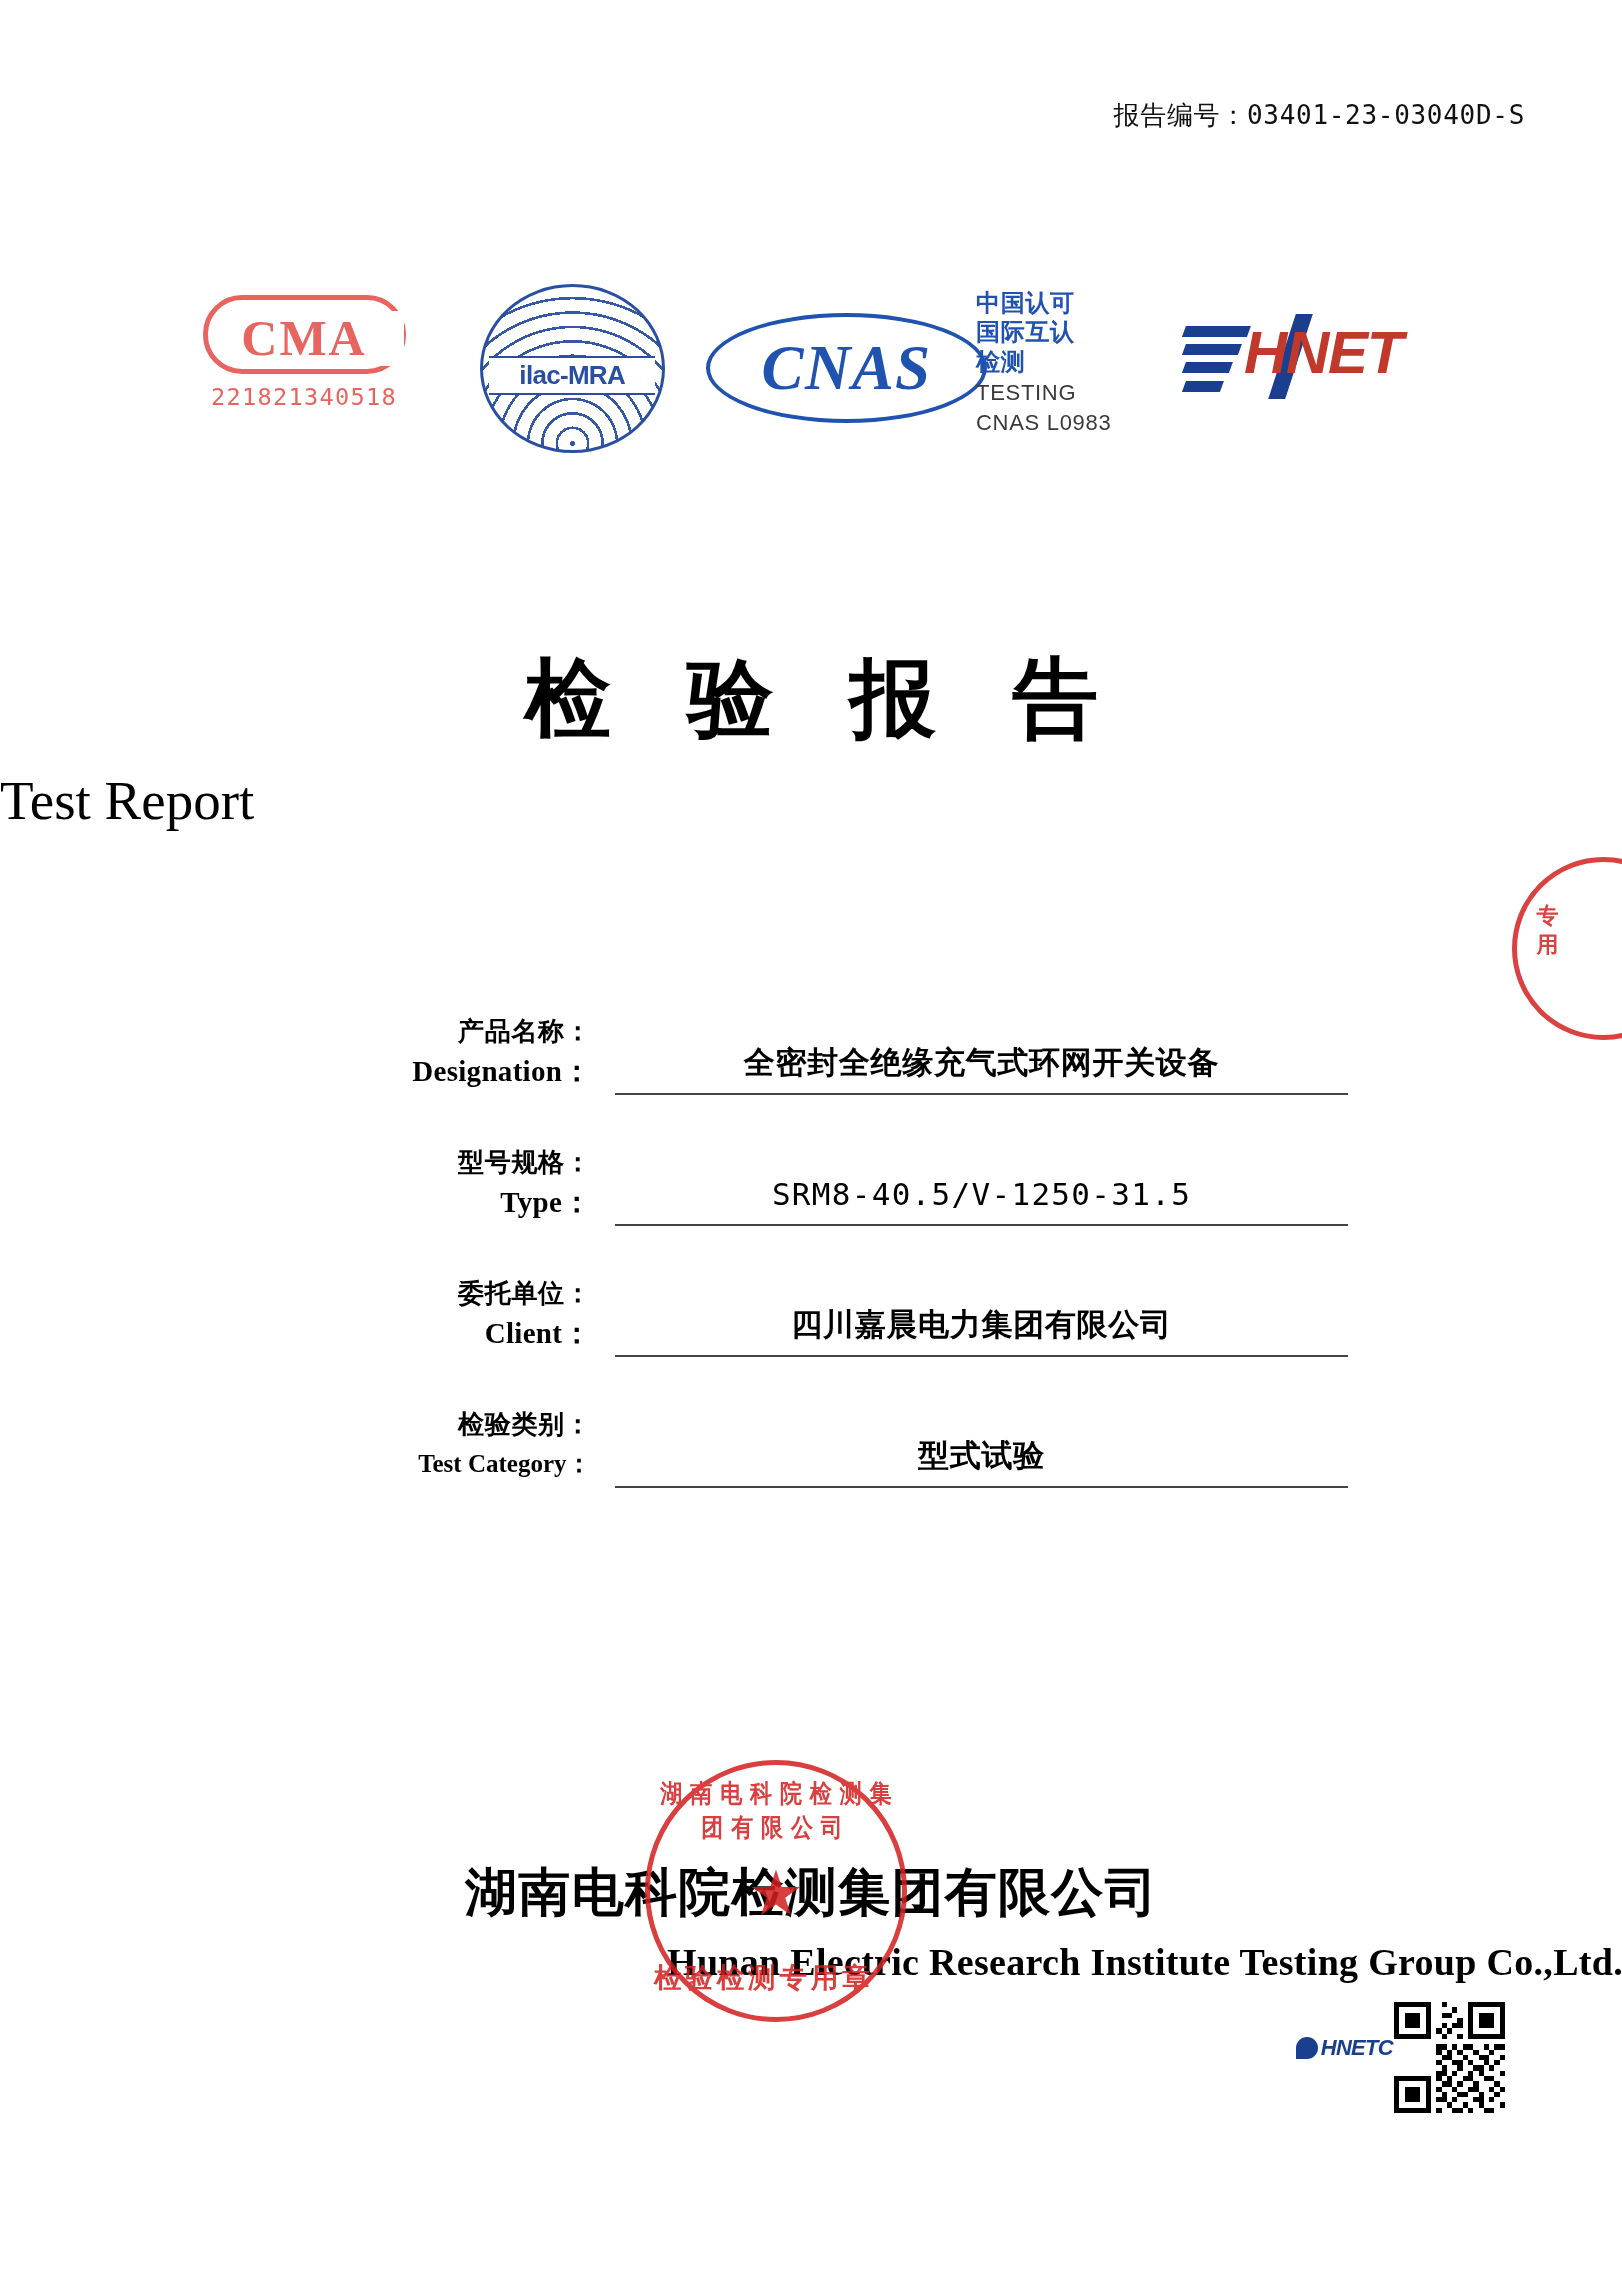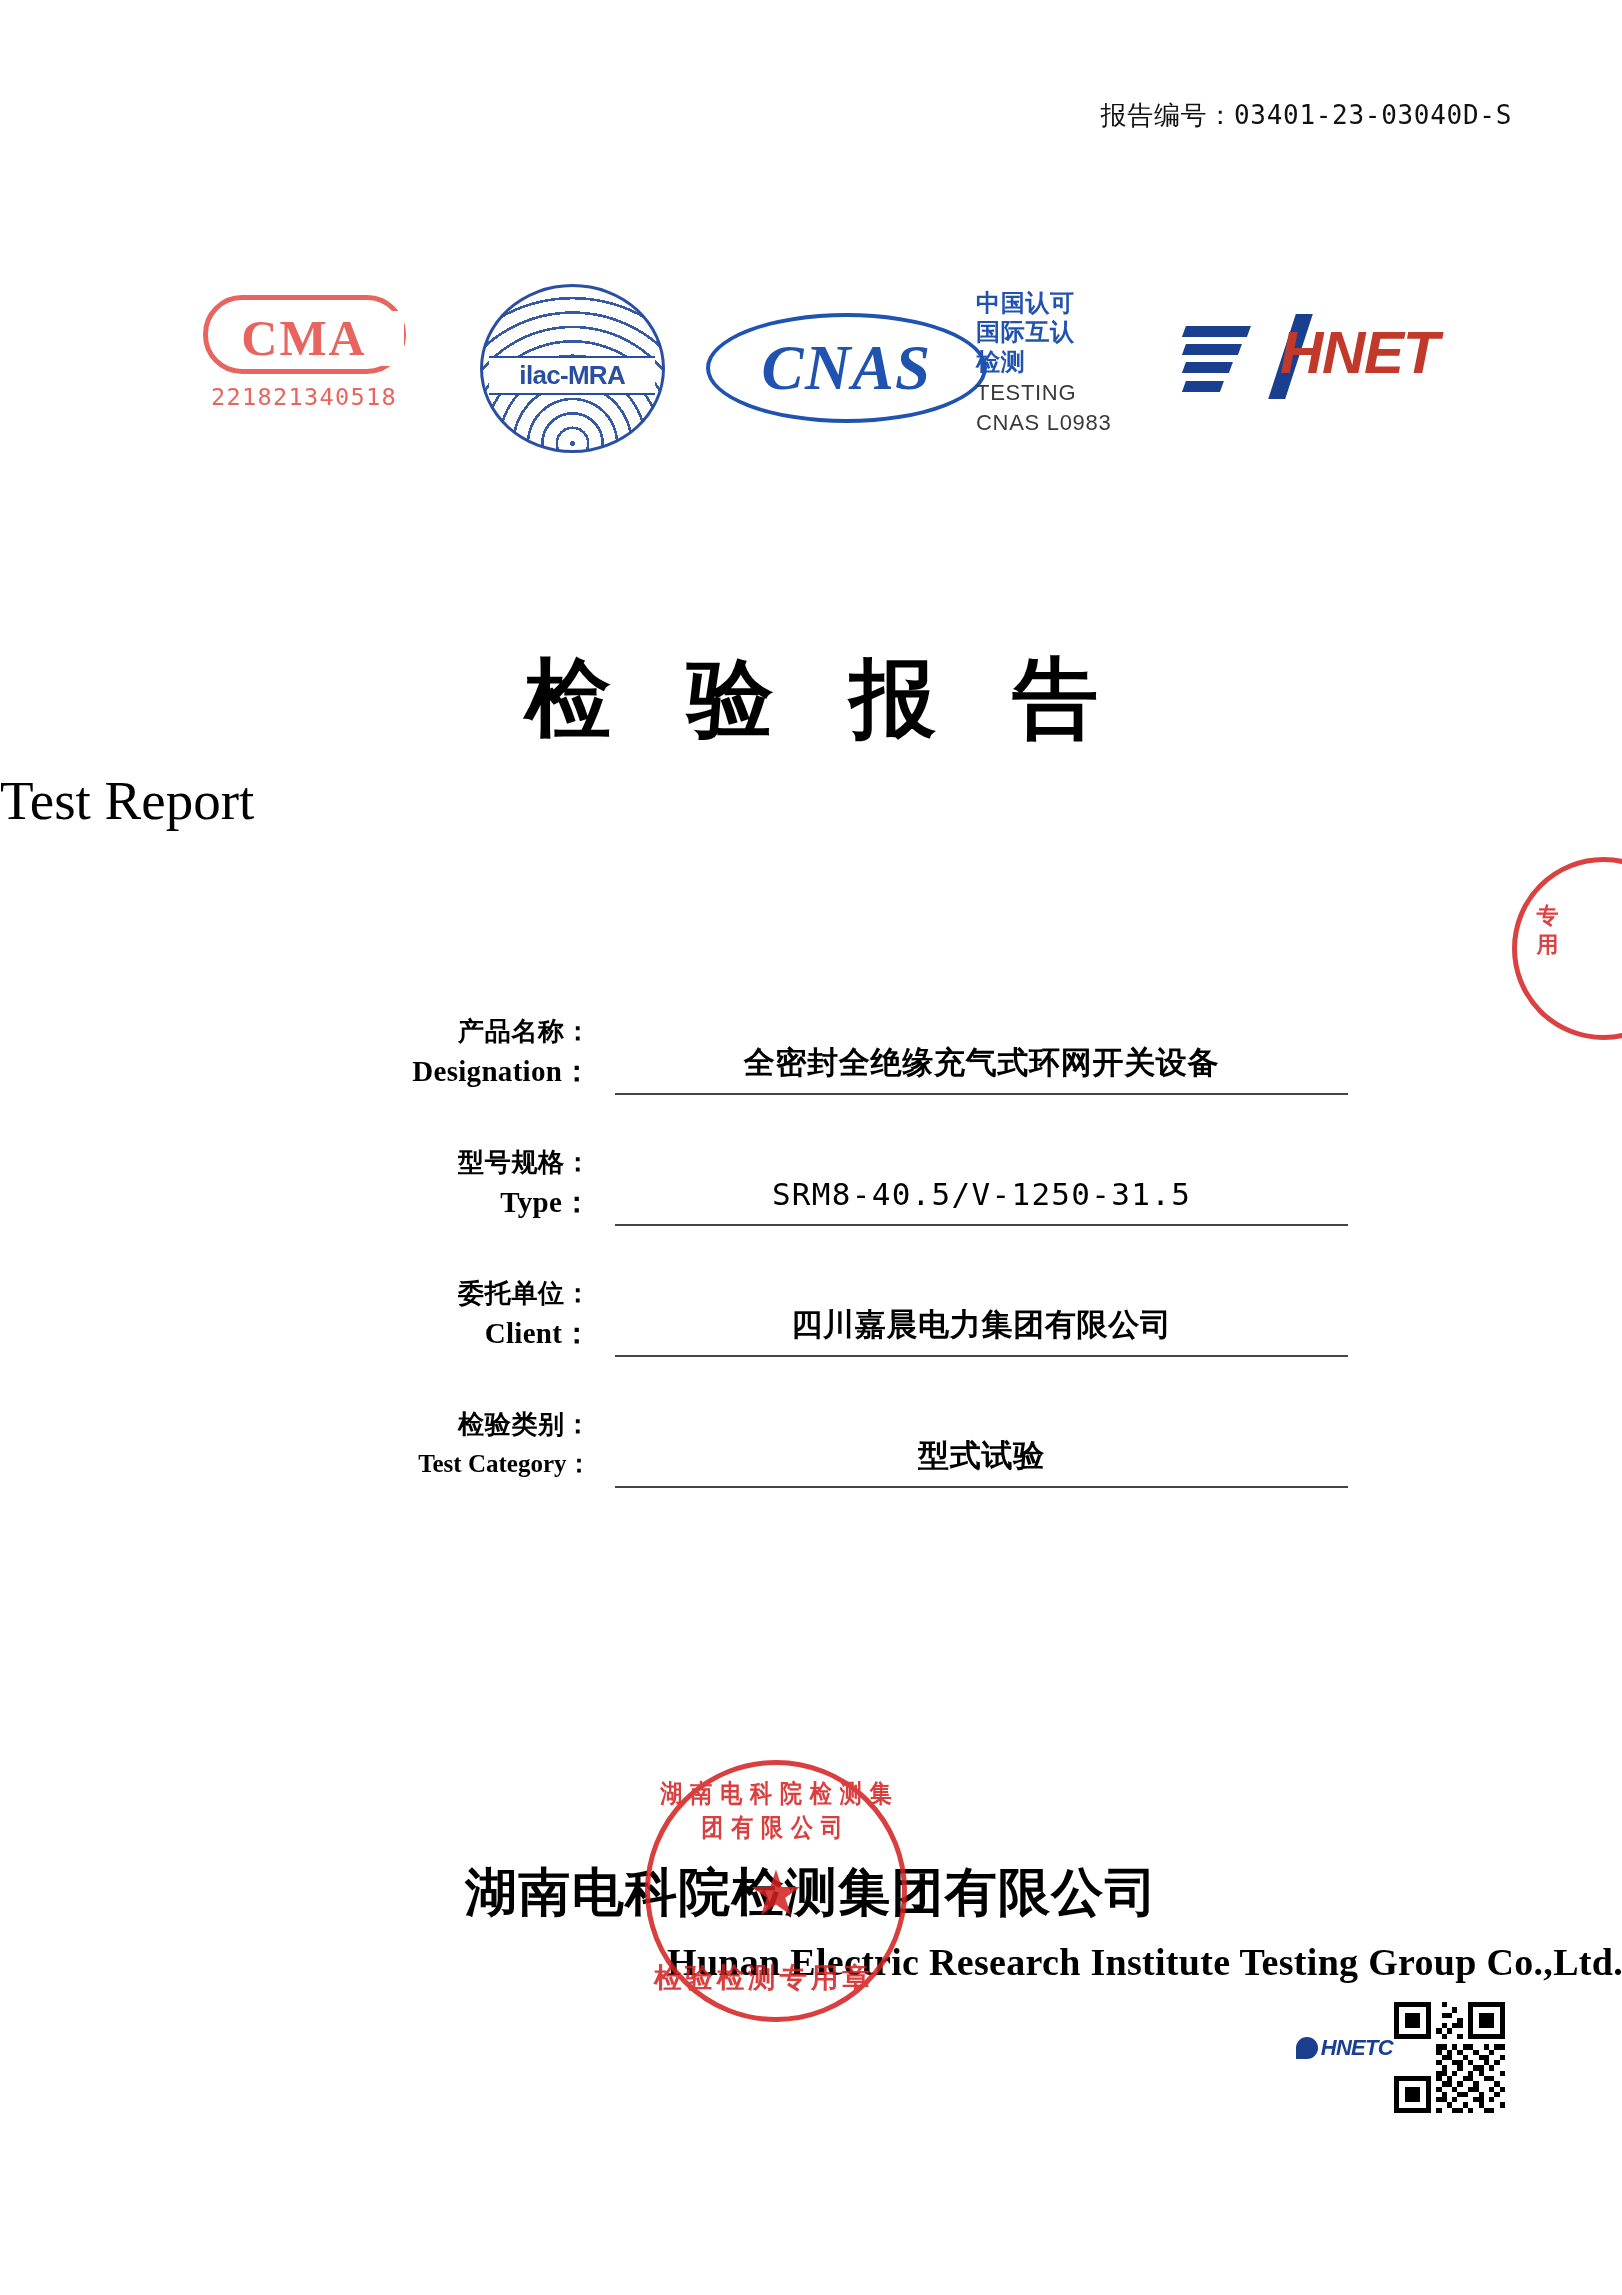--- a/index.html
+++ b/index.html
@@ -13,21 +13,21 @@
     position: relative;
     font-family: "Liberation Serif", serif;
     color: #000;
     overflow: hidden;
   }
 
   
   .report-no {
     position: absolute;
     top: 98px;
-    right: 111px;
+    right: 98px;
     font-family: "DejaVu Sans Mono", monospace;
     font-size: 26px;
     letter-spacing: 0.7px;
     color: #111;
     white-space: nowrap;
   }
 
   
   .logo-strip {
     position: absolute;
@@ -199,21 +199,20 @@
   .hnet-word {
     position: absolute;
     left: 60px;
     top: 3.9px;
     font-family: "Liberation Sans", sans-serif;
     font-style: italic;
     font-weight: bold;
     font-size: 60px;
     color: #c0392b;
     letter-spacing: -1.3px;
-    margin-left: 36px;
   }
   .hnet-slash {
     position: absolute;
     left: 98px;
     top: 0px;
     width: 17px;
     height: 85px;
     background: #1b3f8f;
     transform: skewX(-18deg);
   }

